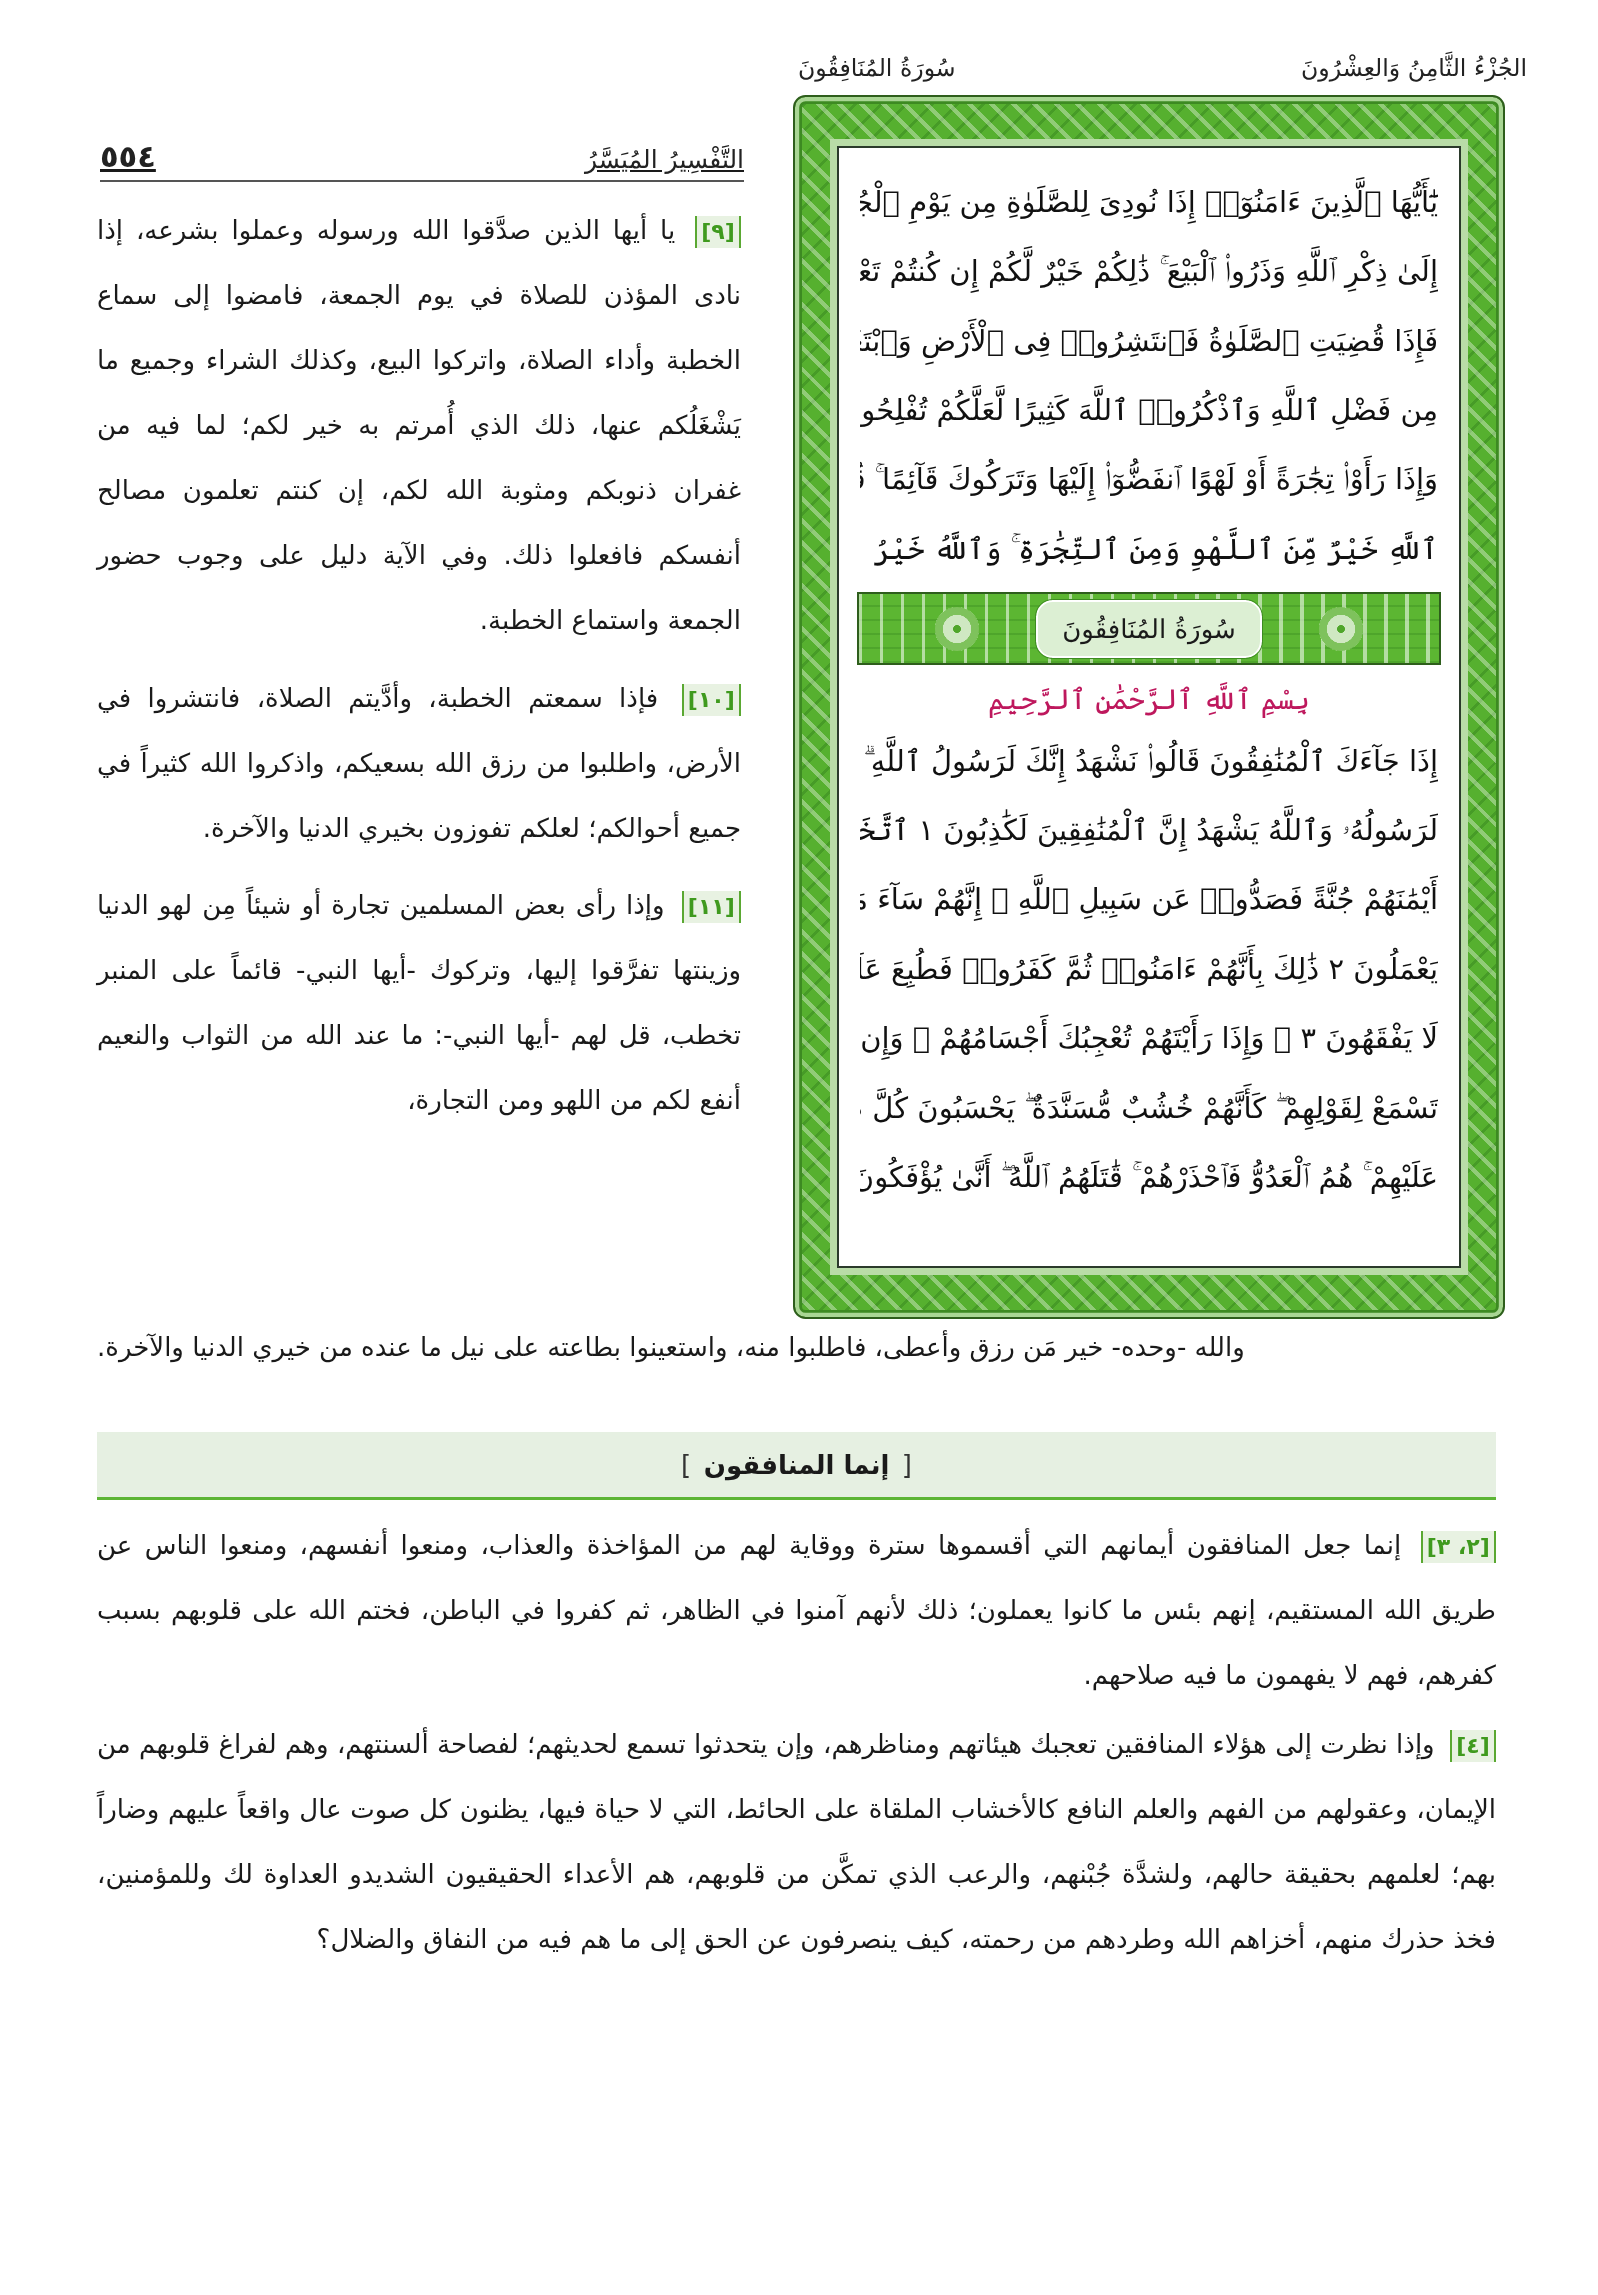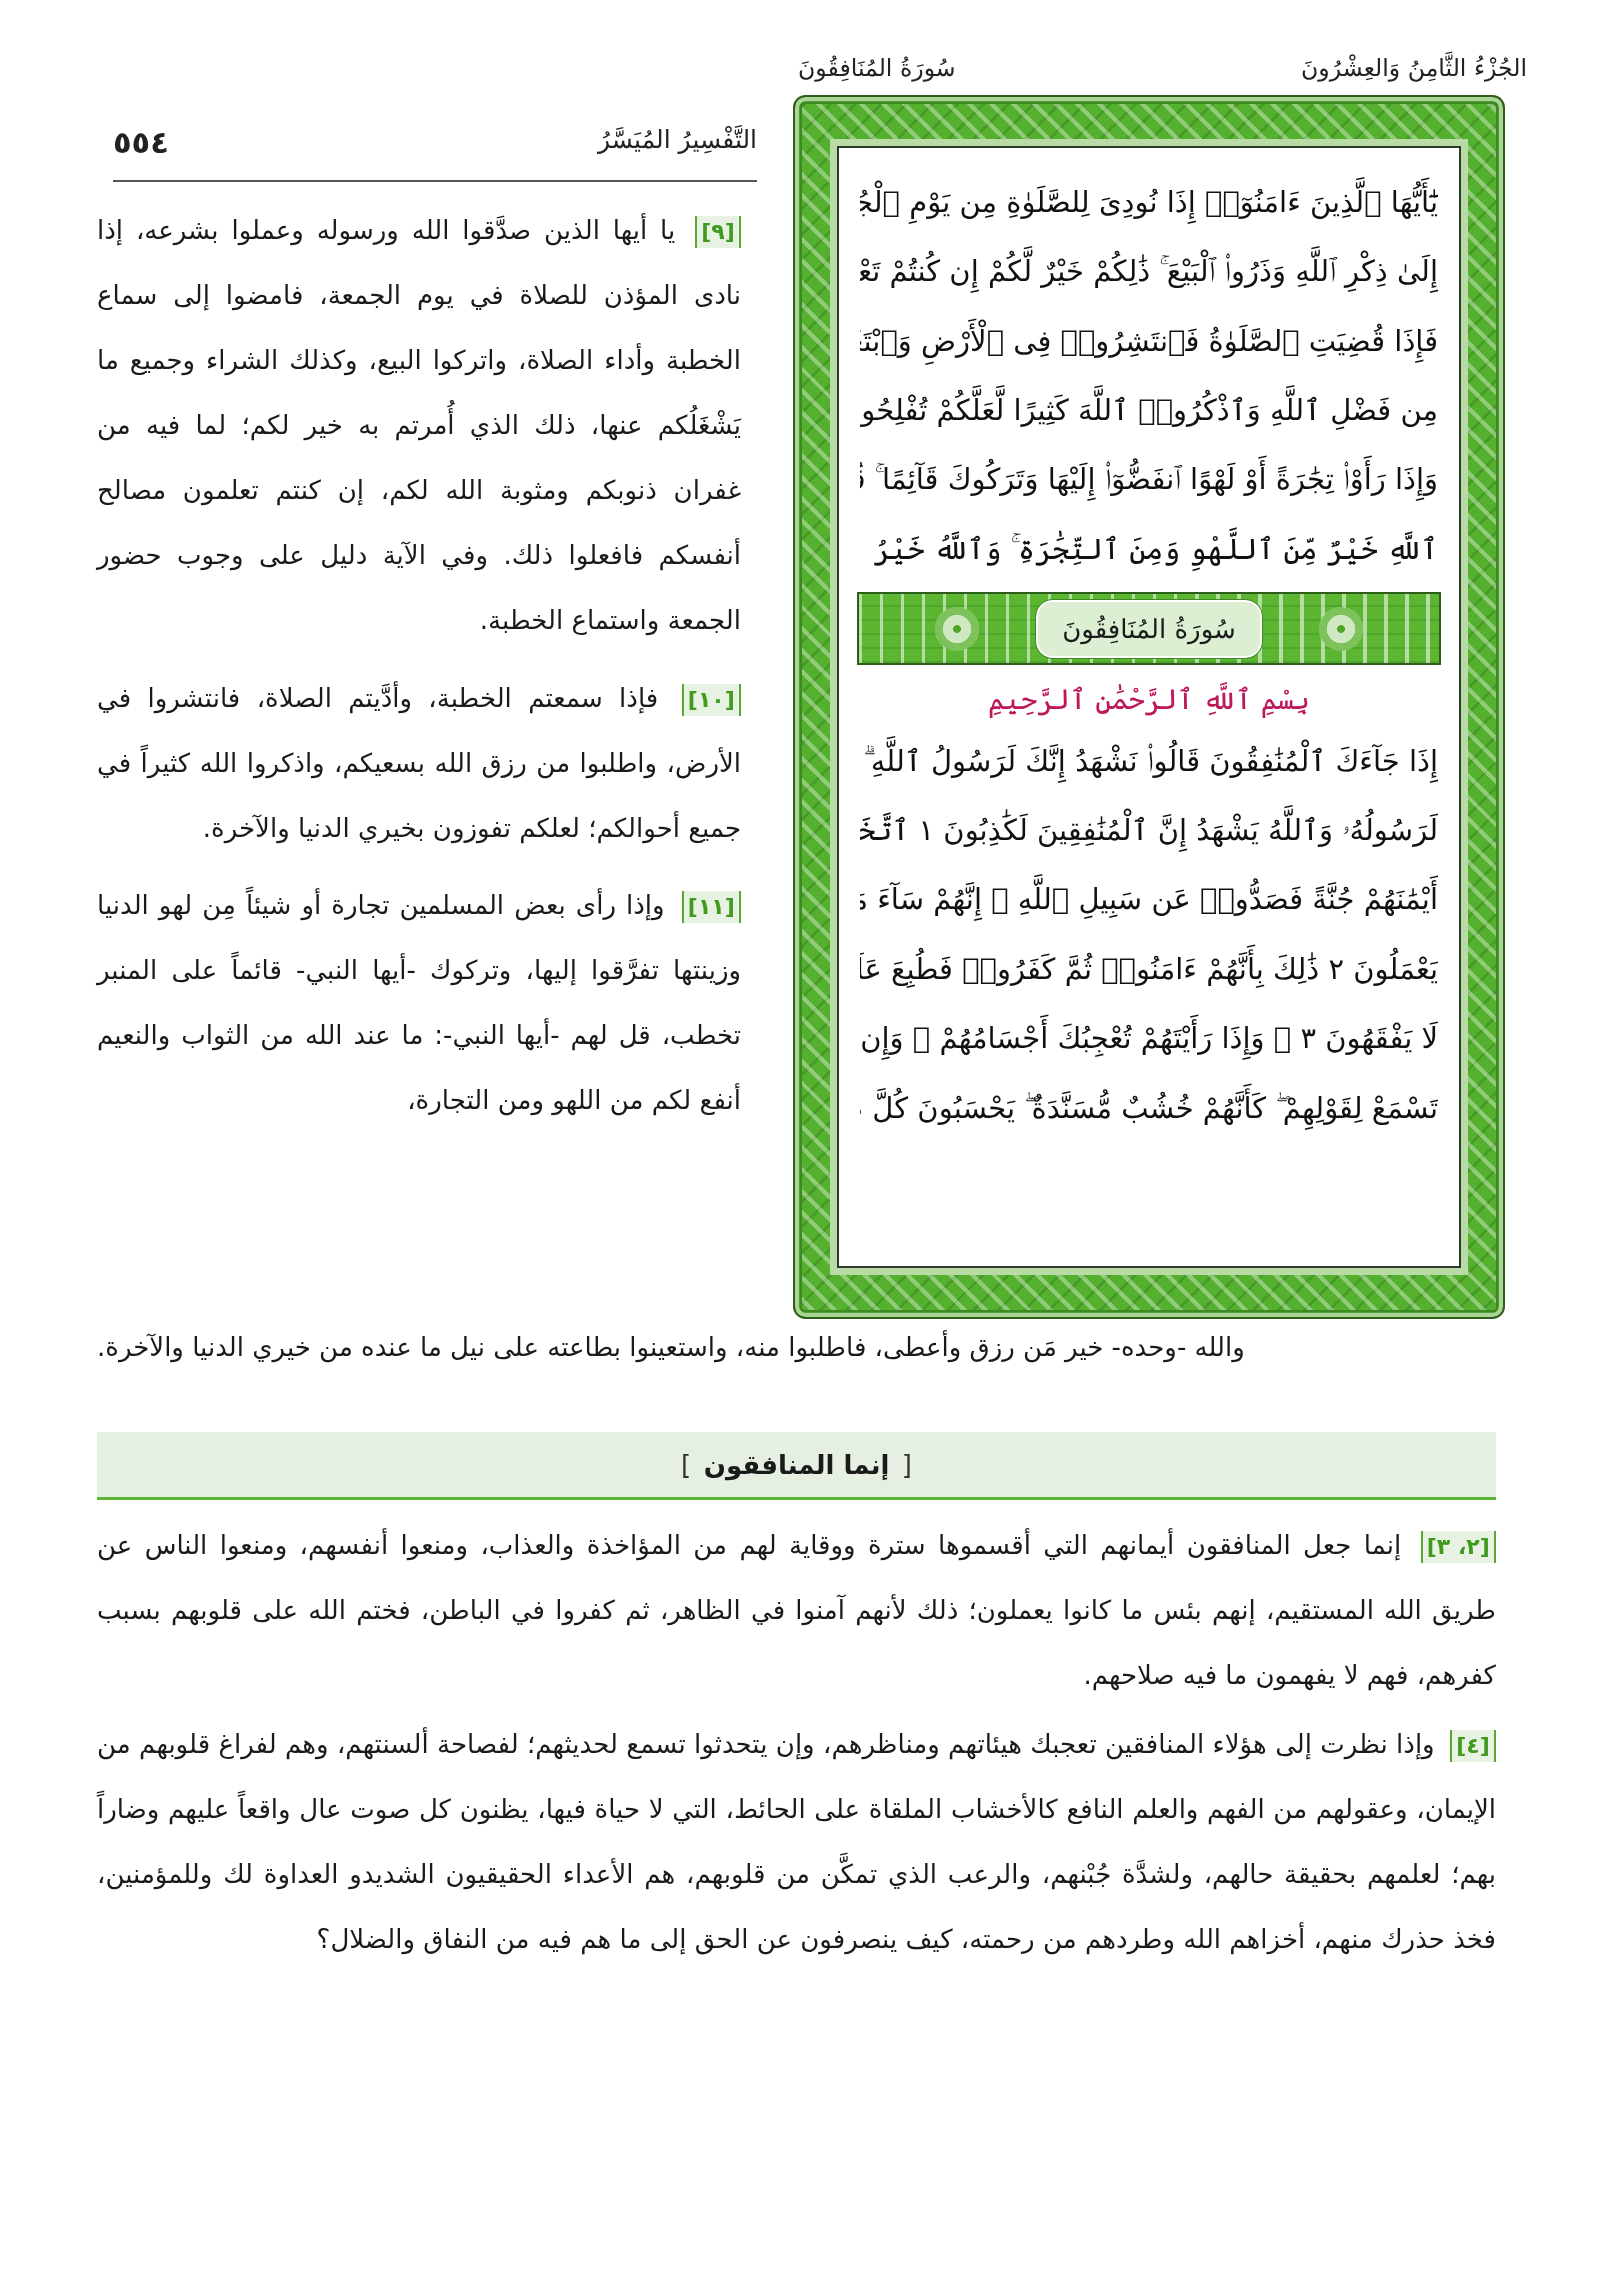--- a/index.html
+++ b/index.html
@@ -13,24 +13,25 @@
   
   .mushaf-header {
     position: absolute; left: 798px; top: 47px; width: 729px; height: 42px;
     display: flex; justify-content: space-between; align-items: center;
     font-family: "DejaVu Serif", "Liberation Serif", serif;
     font-size: 23.6px; color: #222;
   }
 
   
   .tafsir-header {
-    position: absolute; left: 113px; top: 125px; width: 644px; height: 49px;
-    display: flex; justify-content: space-between; align-items: flex-start;
+    position: absolute; left: 100px; top: 125px; width: 644px; height: 49px;
+    display: flex; justify-content: space-between; align-items: flex-end;
     border-bottom: 2.8px solid #555;
     padding-bottom: 5.6px;
+    text-decoration: underline;
   }
   .tafsir-book-title {
     font-family: "DejaVu Serif", "Liberation Serif", serif; font-size: 25px; color: #222;
   }
   .tafsir-page-number {
     font-family: "DejaVu Sans", sans-serif; font-size: 30.5px; font-weight: bold; color: #222;
   }
 
   
   .tafsir-column {
@@ -199,20 +200,24 @@
       </div>
       <div class="ayah-line" style="top:788px">
         <span>يَعْمَلُونَ ٢ ذَٰلِكَ بِأَنَّهُمْ ءَامَنُوا۟ ثُمَّ كَفَرُوا۟ فَطُبِعَ عَلَىٰ قُلُوبِهِمْ فَهُمْ</span>
       </div>
       <div class="ayah-line" style="top:857px">
         <span>لَا يَفْقَهُونَ ٣ ۞ وَإِذَا رَأَيْتَهُمْ تُعْجِبُكَ أَجْسَامُهُمْ ۖ وَإِن يَقُولُوا۟</span>
       </div>
       <div class="ayah-line" style="top:927px">
         <span>تَسْمَعْ لِقَوْلِهِمْ ۖ كَأَنَّهُمْ خُشُبٌ مُّسَنَّدَةٌ ۖ يَحْسَبُونَ كُلَّ صَيْحَةٍ</span>
       </div>
+      <div class="ayah-line" style="top:996px">
+        <span>عَلَيْهِمْ ۚ هُمُ ٱلْعَدُوُّ فَٱحْذَرْهُمْ ۚ قَٰتَلَهُمُ ٱللَّهُ ۖ أَنَّىٰ يُؤْفَكُونَ</span>
+        
+      </div>
 
     </div>
   </div>
 </div>
 
 <div class="tafsir-continuation">والله -وحده- خير مَن رزق وأعطى، فاطلبوا منه، واستعينوا بطاعته على نيل ما عنده من خيري الدنيا والآخرة.</div>
 
 <div class="surah-banner">
   <span class="bracket">[</span>
   <span>إنما المنافقون</span>

